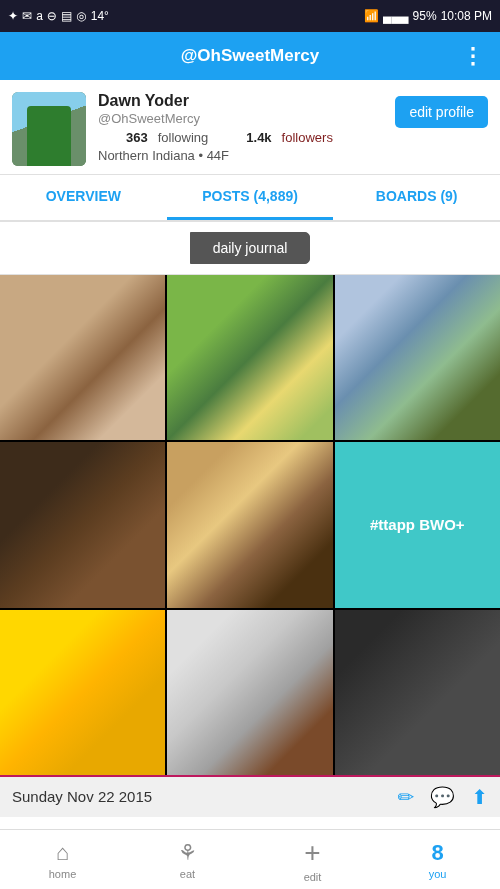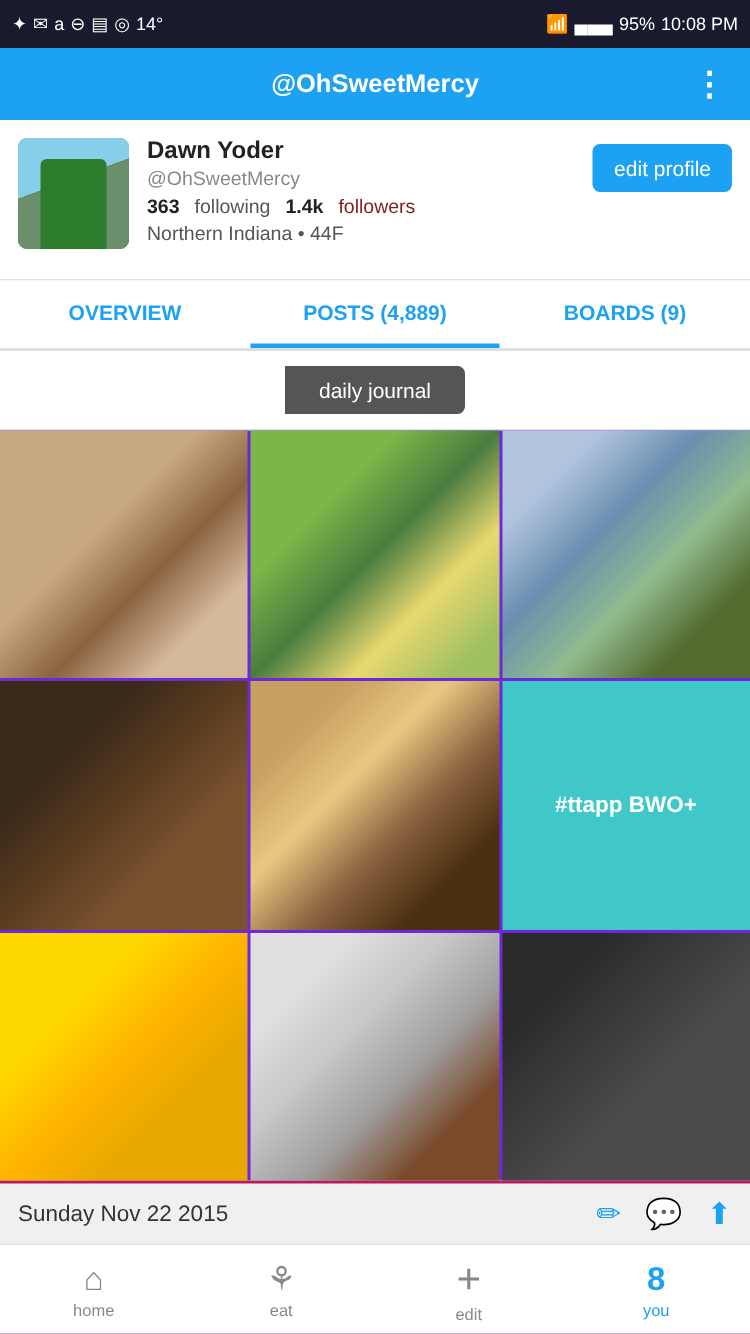--- a/index.html
+++ b/index.html
@@ -48,21 +48,21 @@
       color: #fff;
       font-size: 22px;
       font-weight: bold;
       letter-spacing: 2px;
       cursor: pointer;
     }
 
     
     .profile-section {
       background: #fff;
-      padding: 12px 12px 20px 12px;
+      padding: 12px 12px 8px 12px;
       display: flex;
       align-items: flex-start;
       gap: 12px;
       border-bottom: 1px solid #e0e0e0;
     }
     .avatar {
       width: 74px;
       height: 74px;
       border-radius: 6px;
       background: linear-gradient(135deg, #6a8f6a 30%, #3a6a3a 70%);
@@ -117,21 +117,21 @@
       color: #888;
       margin-top: 1px;
     }
     .profile-stats {
       display: flex;
       gap: 10px;
       margin-top: 4px;
       font-size: 13px;
     }
     .profile-stats .stat-following { color: #555; }
-    .profile-stats .stat-number { font-weight: bold; color: #222; }
+    .profile-stats .stat-number { font-weight: bold; color: #222; margin-left: 28px; }
     .profile-stats .stat-followers { color: #7f1d1d; }
     .profile-location {
       font-size: 13px;
       color: #555;
       margin-top: 3px;
     }
     .edit-profile-btn {
       background: #1da1f2;
       color: #fff;
       border: none;
@@ -191,21 +191,21 @@
       background: #555;
       color: #fff;
       border-color: #555;
     }
 
     
     .photo-grid {
       display: grid;
       grid-template-columns: 1fr 1fr 1fr;
       gap: 2px;
-      background: #6d28d9;
+      background: #000000;
     }
     .photo-cell {
       width: 100%;
       aspect-ratio: 1;
       overflow: hidden;
       position: relative;
     }
 
     
     .food-1 { background: linear-gradient(135deg, #c8a882 40%, #8b6340 60%, #d4b89a 80%); }

